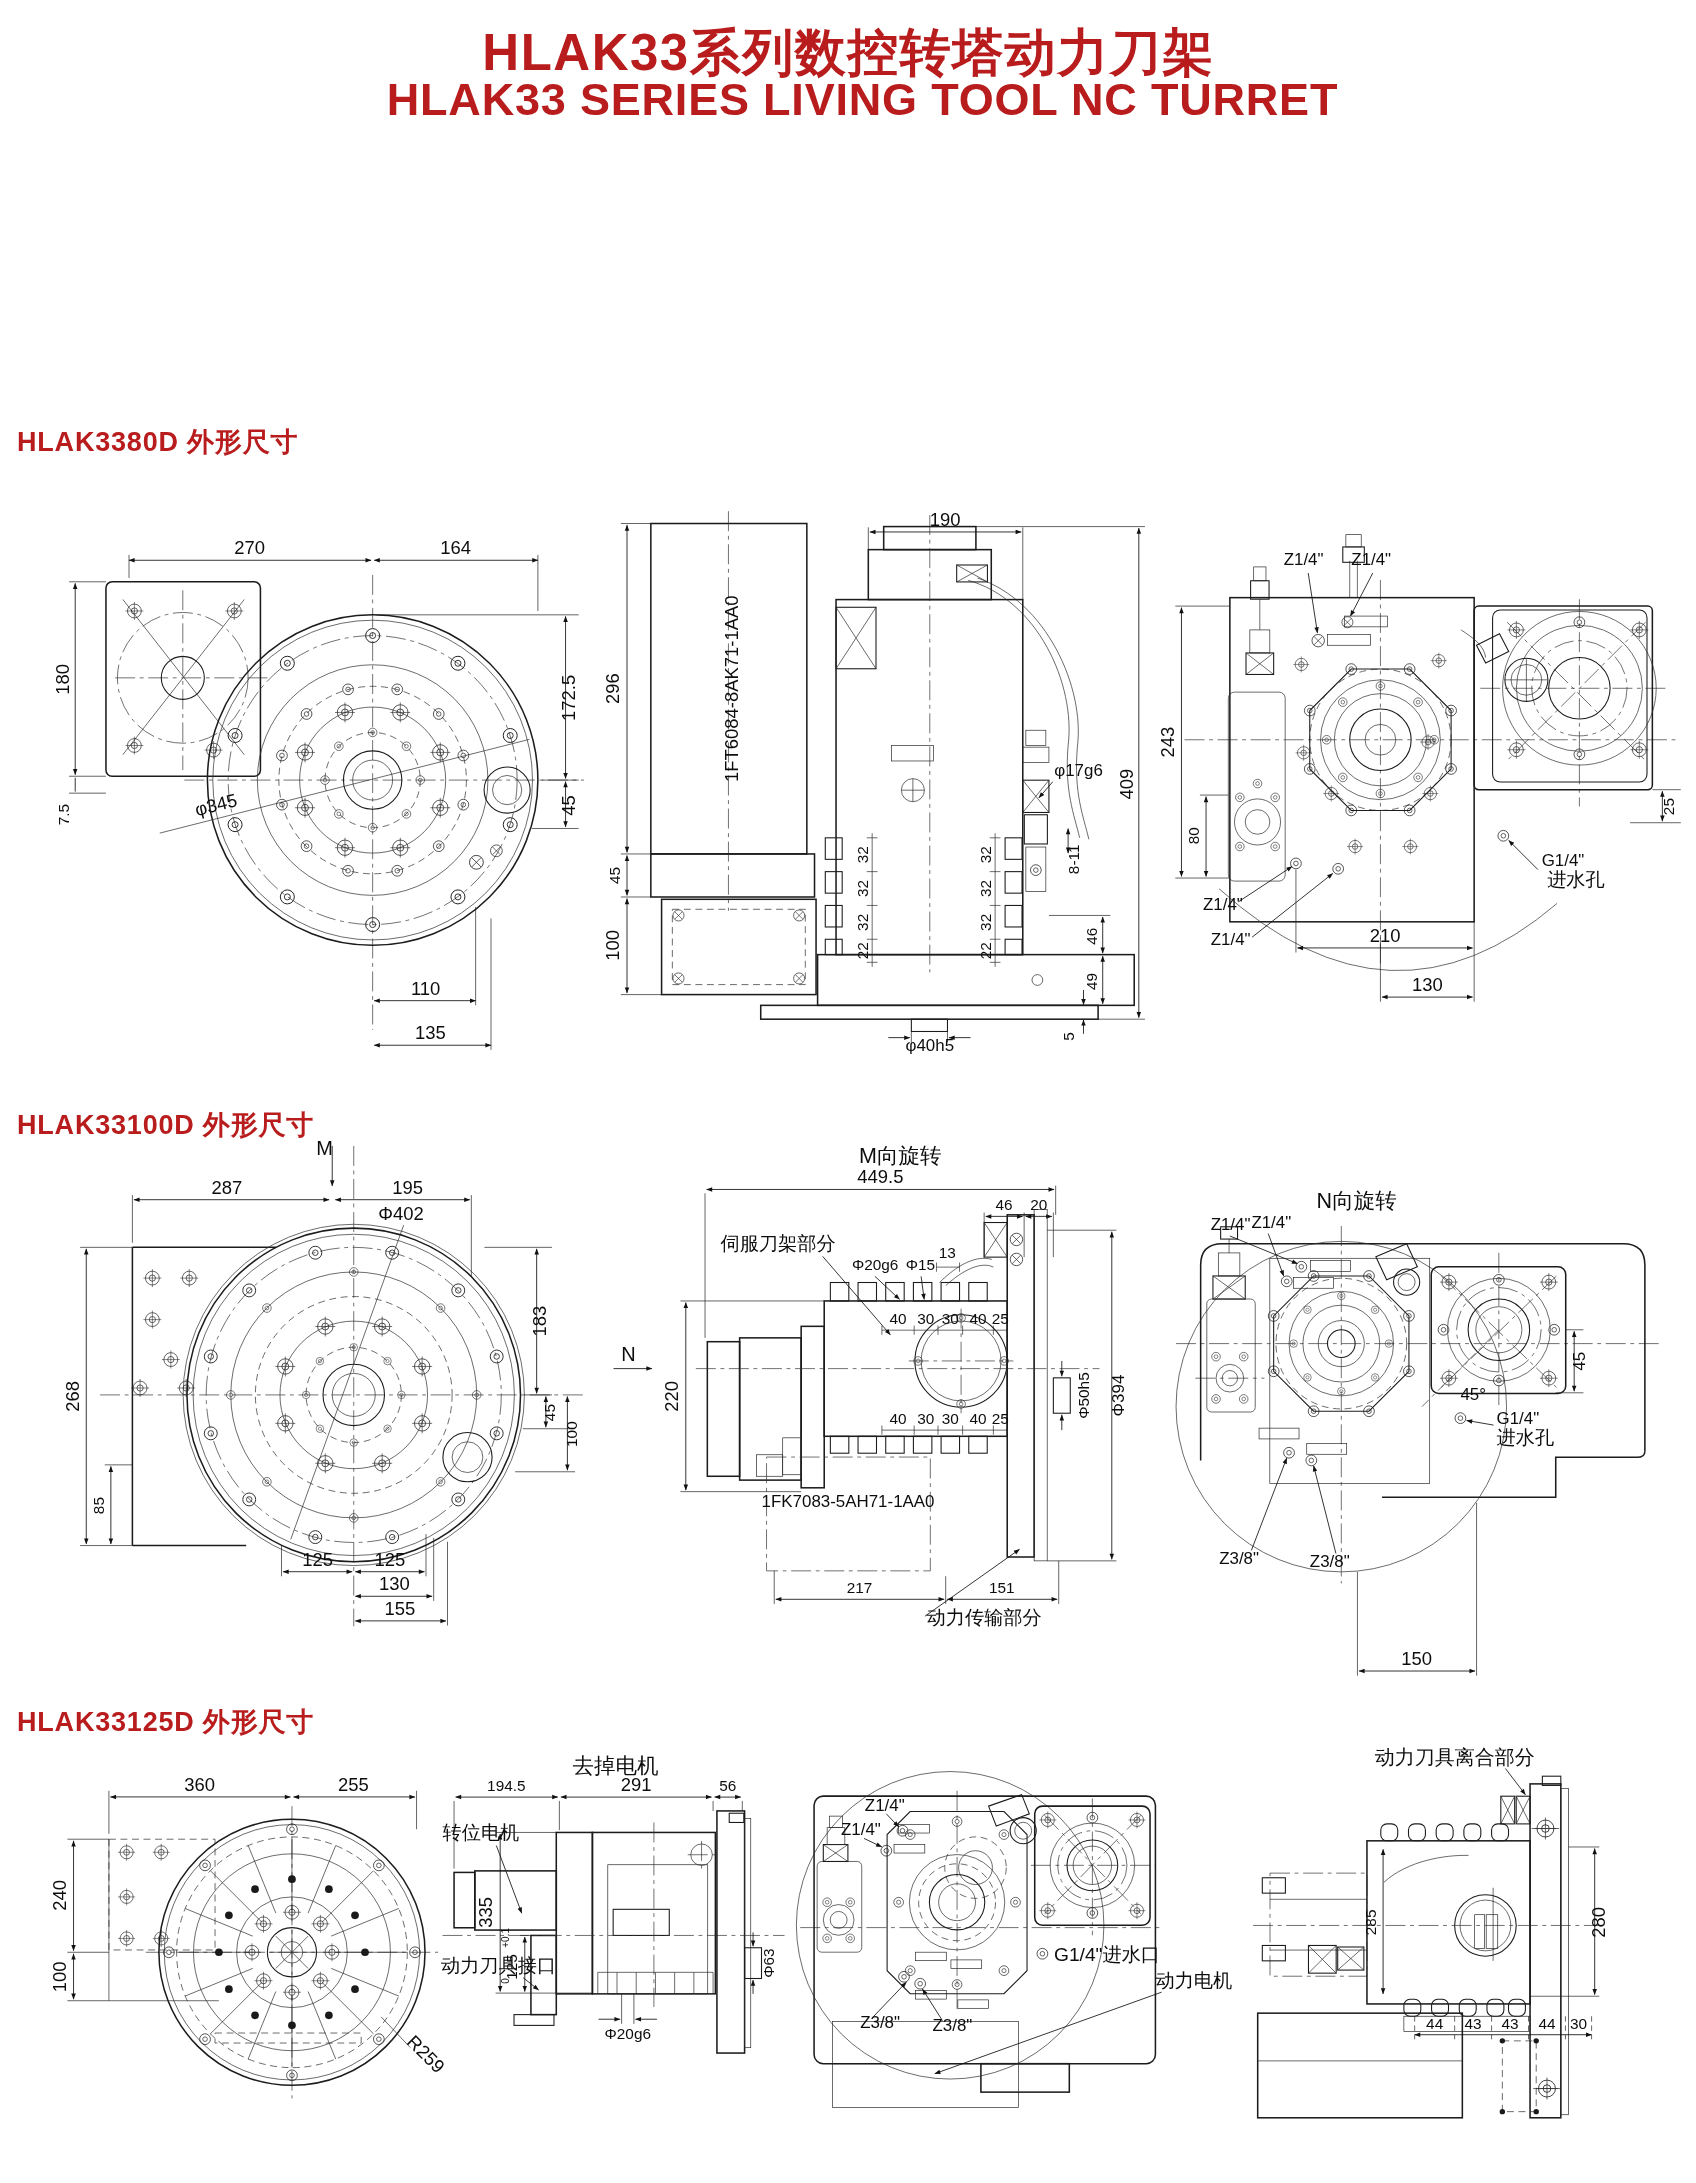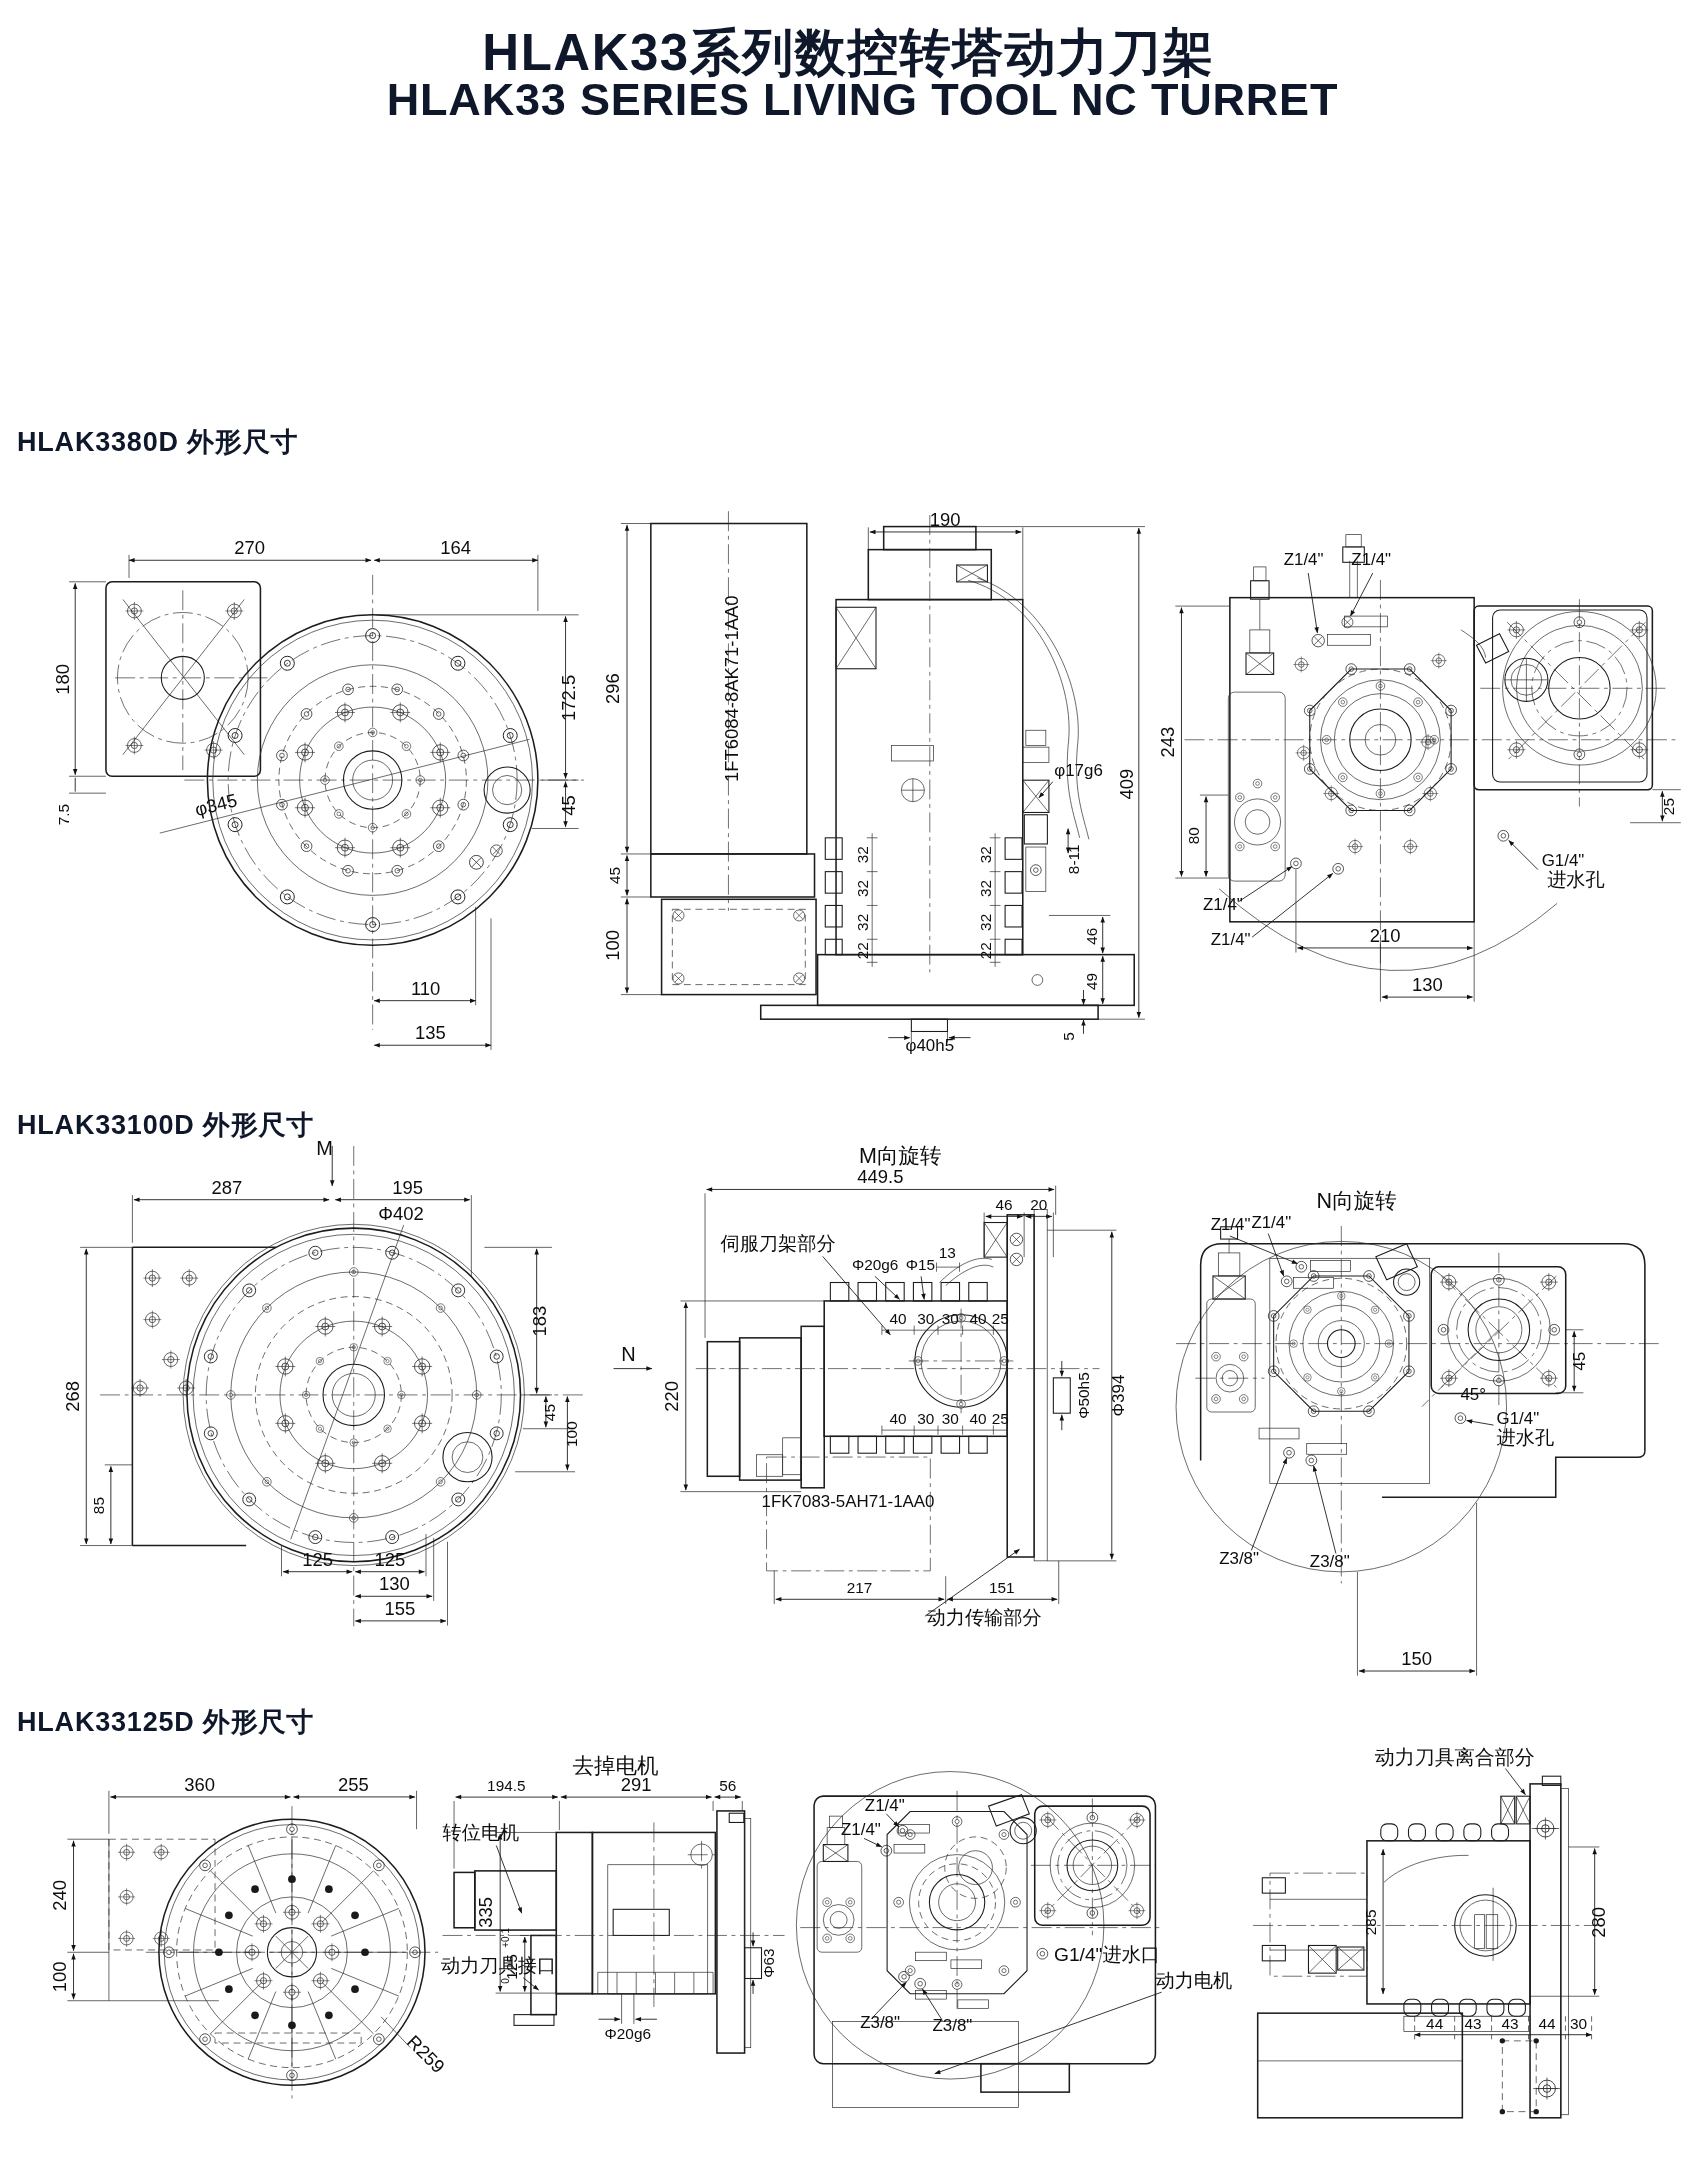--- a/index.html
+++ b/index.html
@@ -1,17 +1,17 @@
 <!DOCTYPE html>
 <html style="font-size:12.3px"><head>
 <meta charset="utf-8">
 <style>
   html,body{margin:0;padding:0;background:#e8e8e8;}
   .sheet{position:relative;width:1697px;height:2183px;background:#ffffff;overflow:hidden;
-         font-family:"Liberation Sans",sans-serif;color:#0f172a;}
+         font-family:"Liberation Sans",sans-serif;color:#b91c1c;}
   .title-zh{position:absolute;top:18.5px;left:77px;width:1543px;text-align:center;
             font-size:51px;font-weight:bold;letter-spacing:1.5px;}
   .title-en{position:absolute;top:74px;left:91px;width:1543px;text-align:center;
             font-size:45px;font-weight:bold;letter-spacing:0.8px;}
   .sec-h{position:absolute;left:17px;font-size:27px;font-weight:700;letter-spacing:0.8px;}
   .sec-h.h1{top:424px;} .sec-h.h2{top:1107px;} .sec-h.h3{top:1704px;text-align:right;}
   svg{position:absolute;overflow:visible;}
   
   .o{fill:none;stroke:#1c1c1c;stroke-width:2;}
   .m{fill:none;stroke:#1c1c1c;stroke-width:1.4;}

